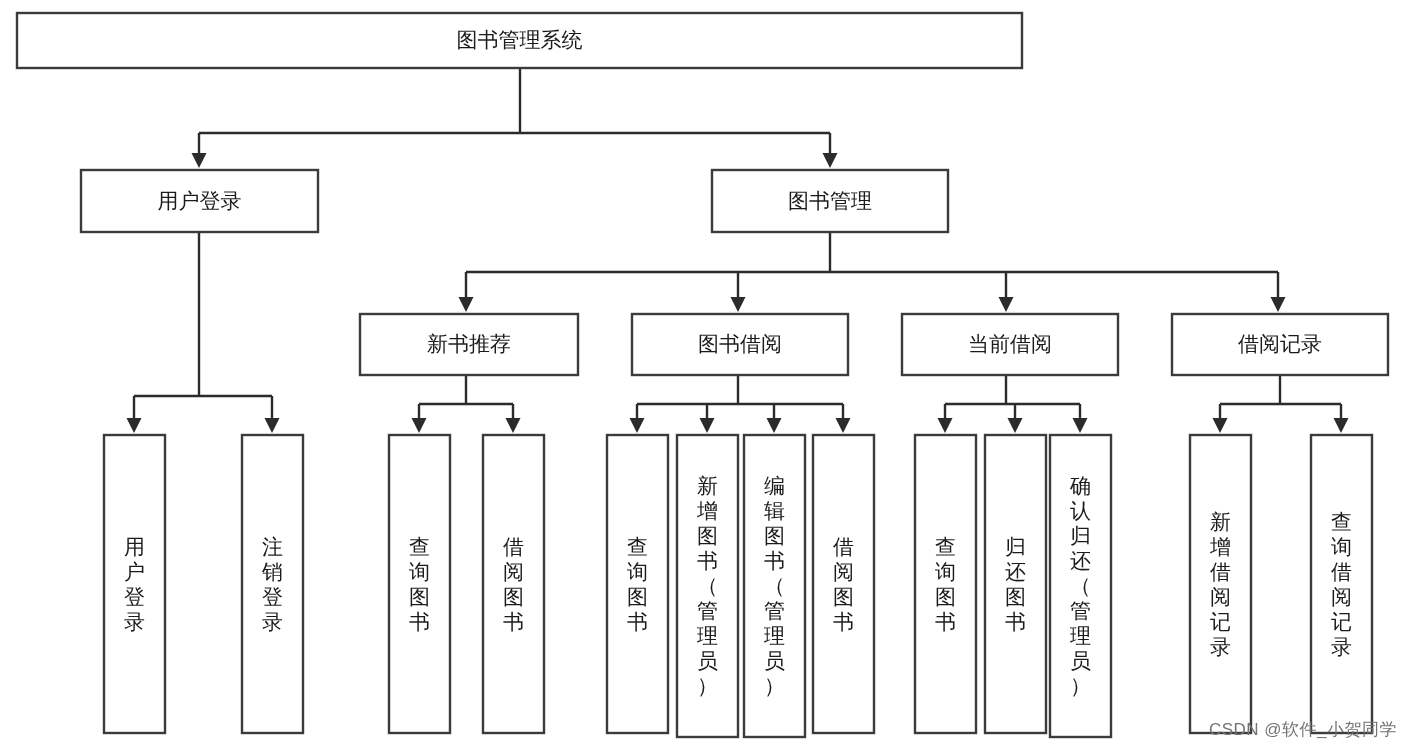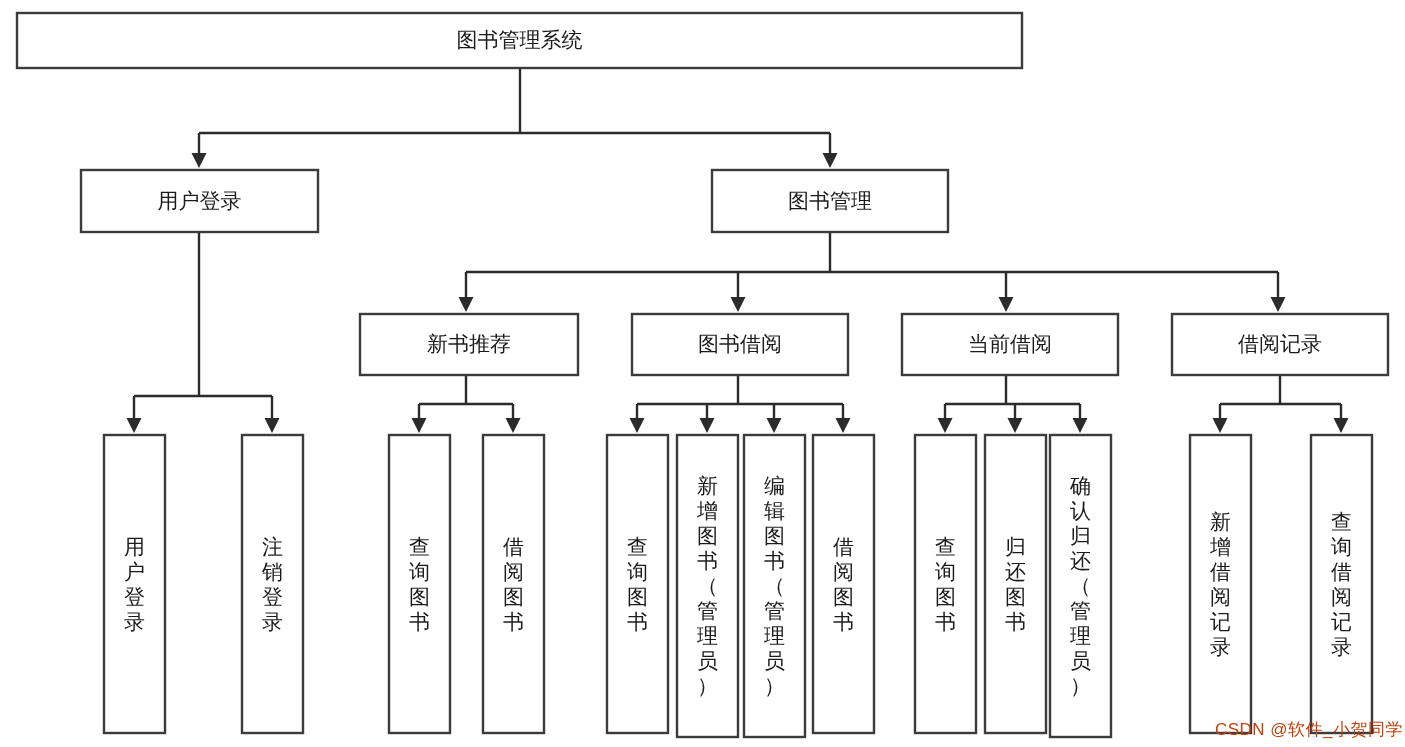--- a/index.html
+++ b/index.html
@@ -43,25 +43,25 @@
     stroke: #2b2b2b;
     stroke-width: 2.4;
     fill: none;
   }
   .arrow-head {
     fill: #2b2b2b;
     stroke: none;
   }
   .watermark {
     position: absolute;
-    right: 2px;
+    right: 8px;
     bottom: 6px;
     font-family: "Liberation Sans", sans-serif;
     font-size: 17px;
-    color: #c2410c;
+    color: #737373;
     white-space: nowrap;
     letter-spacing: 0.5px;
   }
 </style>
 </head>
 <body>
 
 <svg id="diagram-root" viewBox="0 0 1405 747" width="1405" height="747">
   <g id="connector-layer">
       <line x1="520" y1="68" x2="520" y2="133" class="connector"></line>

